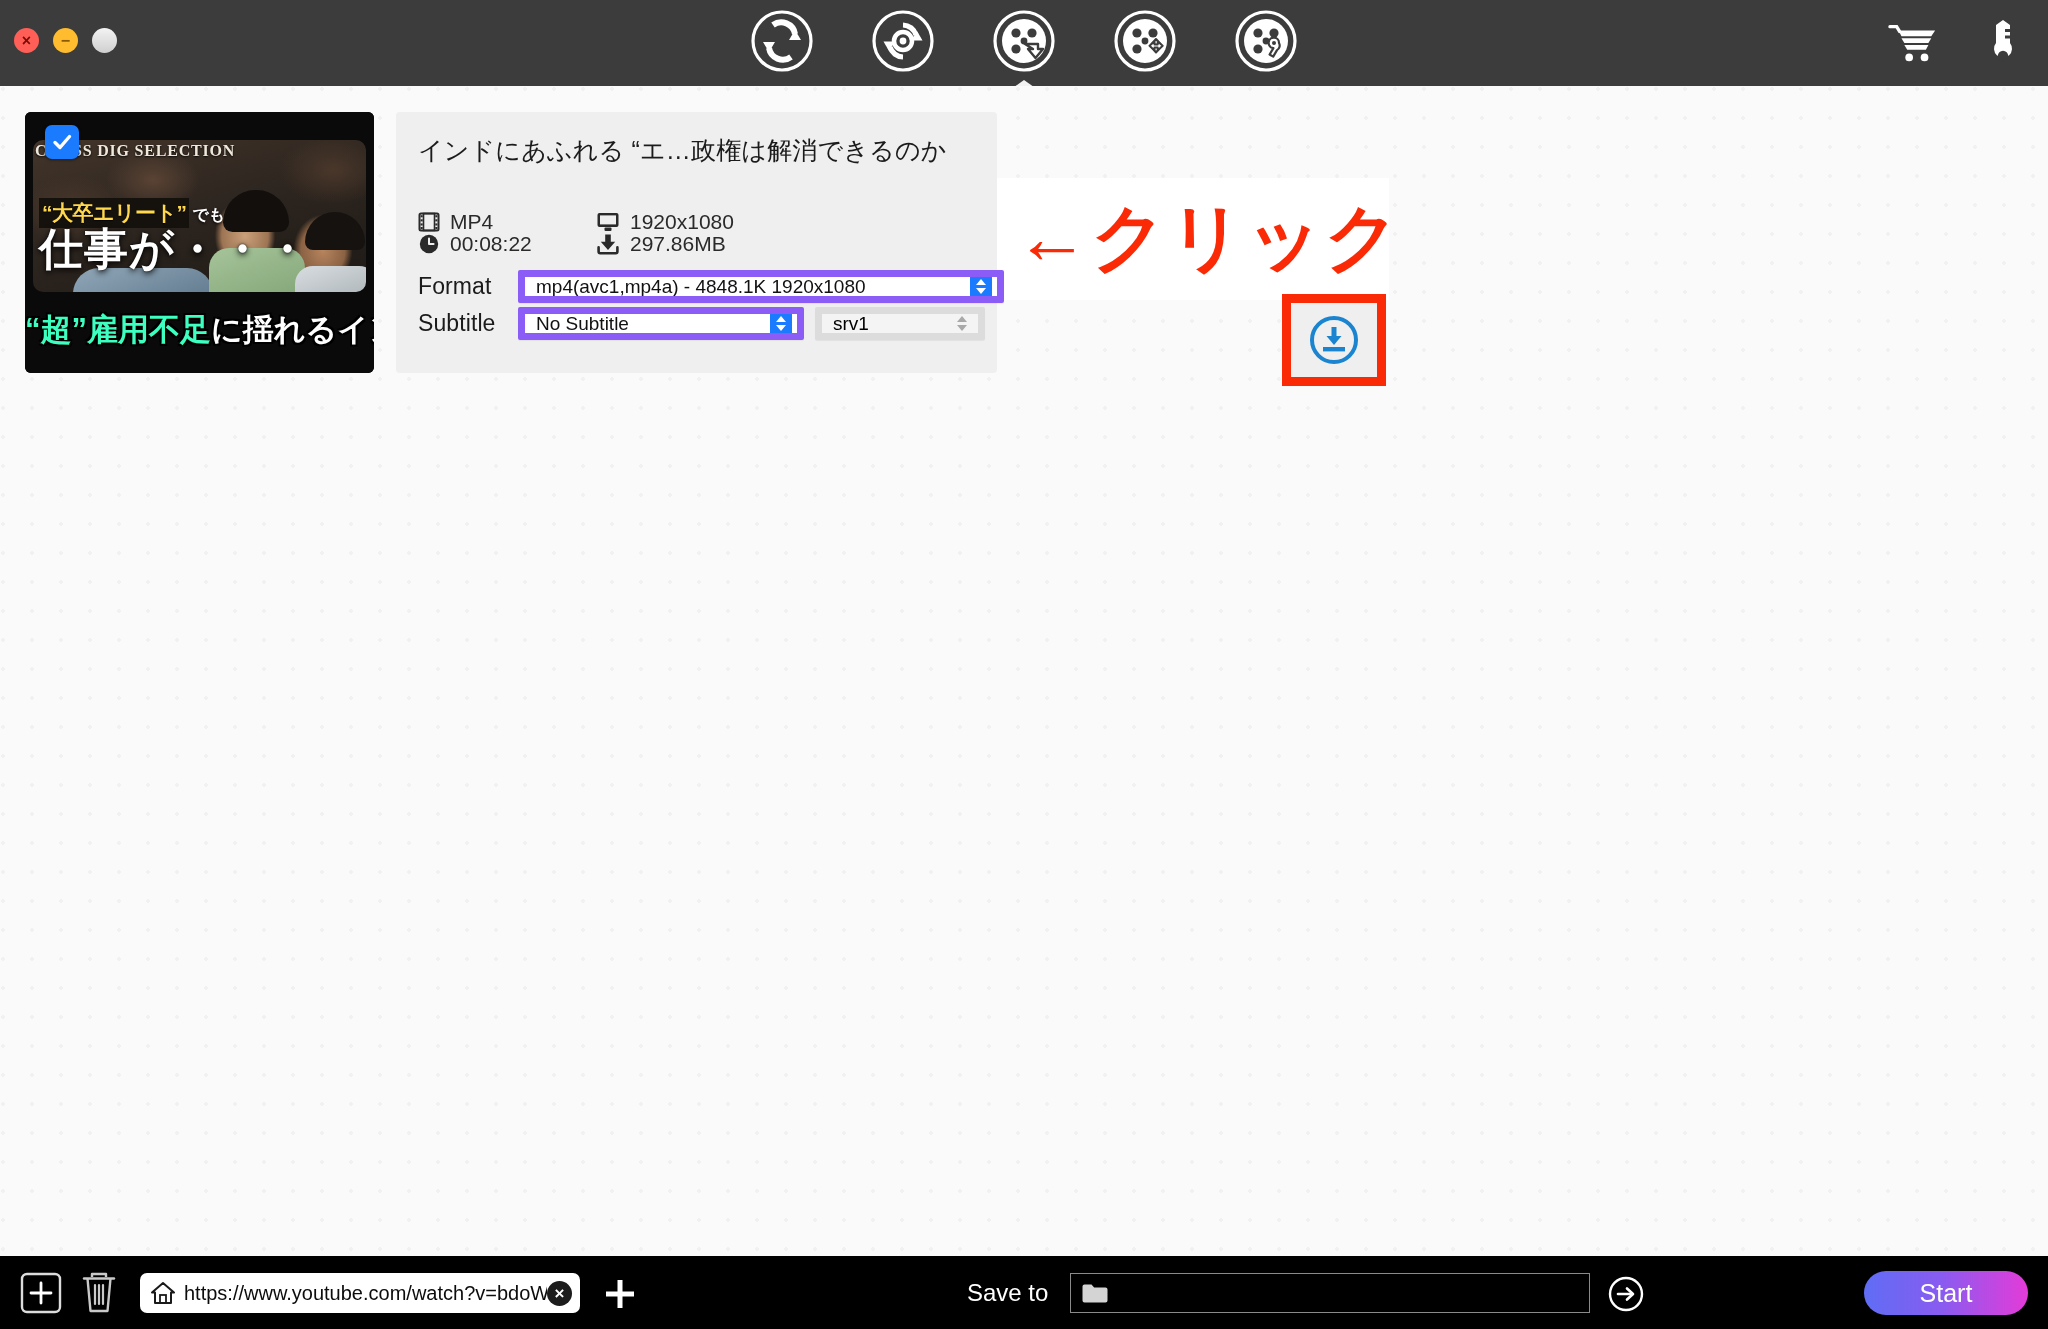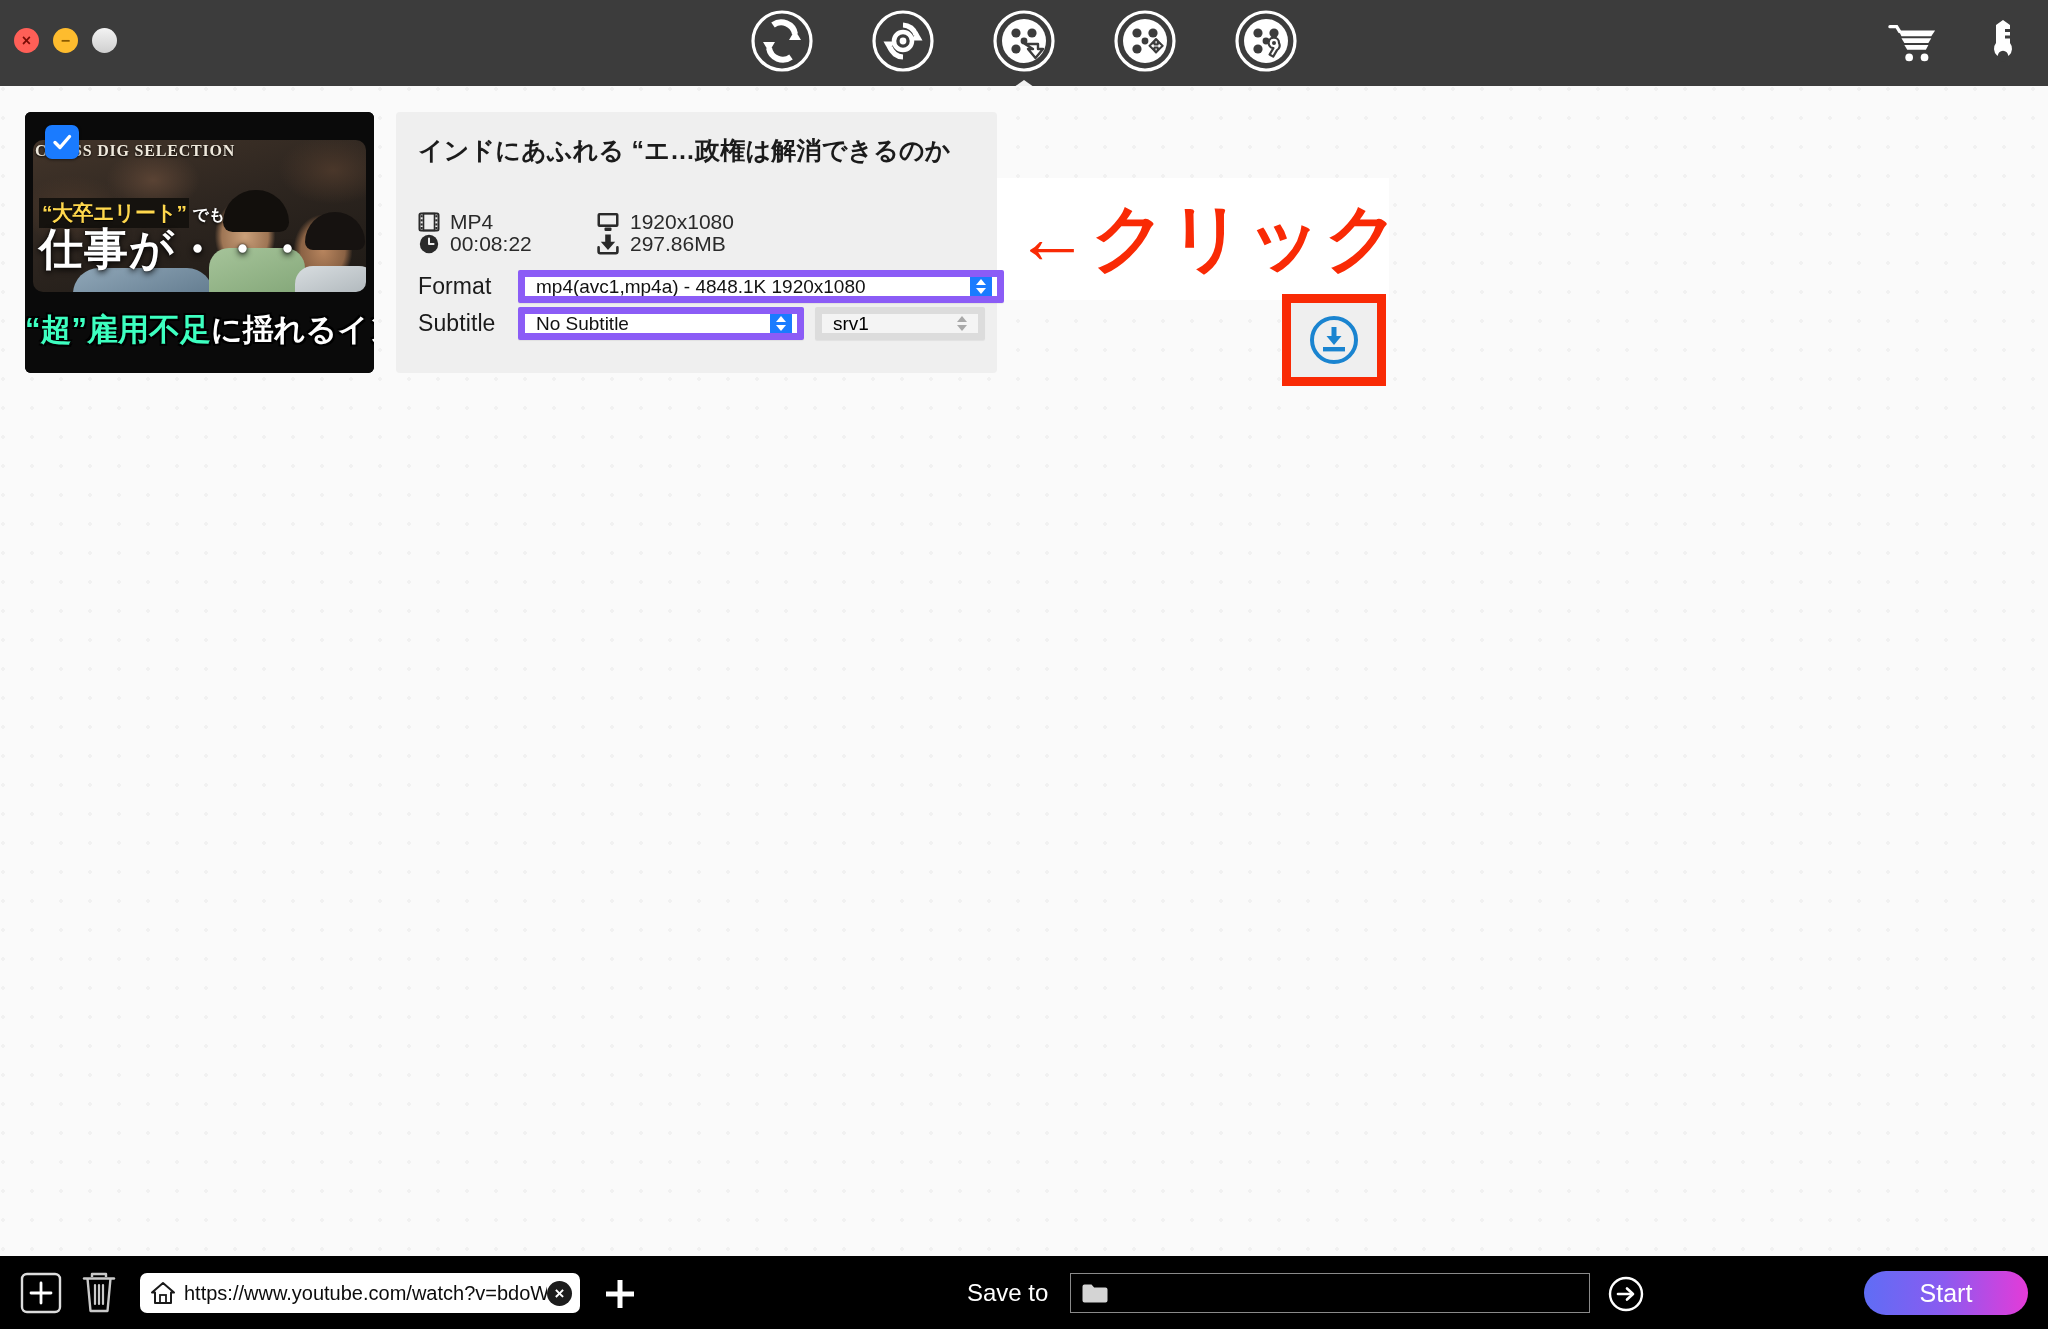--- a/index.html
+++ b/index.html
@@ -173,21 +173,21 @@
   #card-body {
     position: relative;
     flex: 1;
     margin-left: 22px;
     background: #efefef;
     border-radius: 4px;
     height: 261px;
   }
   #video-title {
     position: absolute; left: 22px; top: 22px;
-    font-size: 25px; font-weight: 700; color: #1b1b1b;
+    font-size: 25px; font-weight: 400; color: #1b1b1b;
     letter-spacing: 0.2px;
     white-space: nowrap;
   }
   .meta-row {
     position: absolute;
     display: flex; align-items: center;
     font-size: 21px; color: #2a2a2a;
   }
   .meta-cell { display: flex; align-items: center; gap: 10px; }
   #meta-r1 { left: 22px; top: 80px; margin-top: 18px; }

